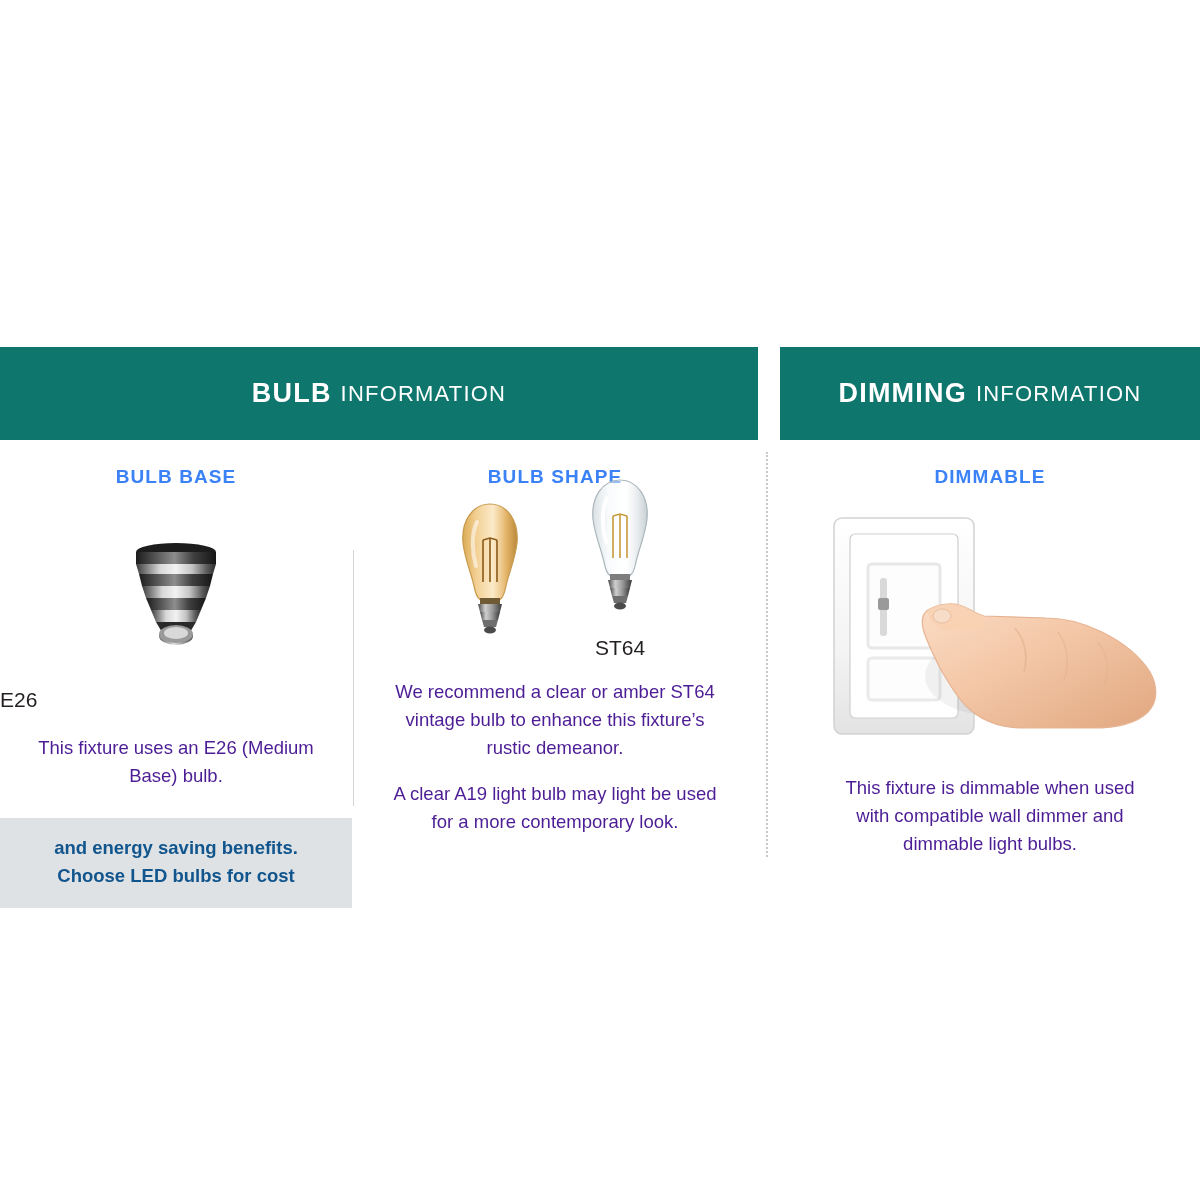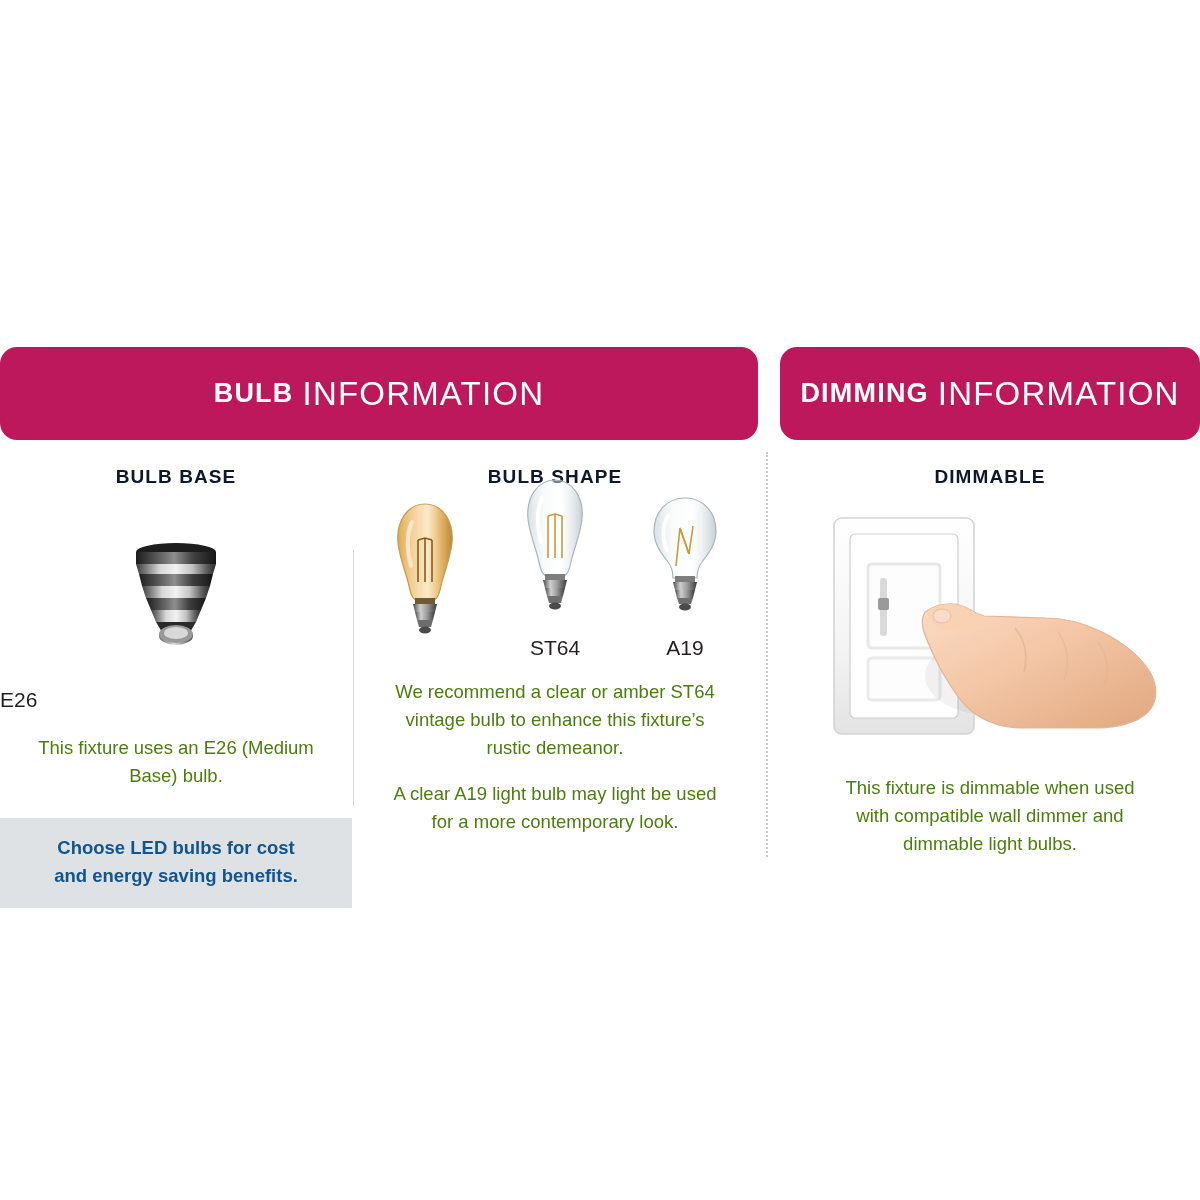--- a/index.html
+++ b/index.html
@@ -33,36 +33,35 @@
     display: flex;
     align-items: flex-start;
   }
 
   .panel-left  { width: 758px; position: relative; }
   .panel-gap   { width: 22px;  }
   .panel-right { width: 420px; position: relative; }
 
   
   .bar {
-    background: #be185d;
+    background: #0f766e;
     height: 93px;
     display: flex;
     align-items: center;
     justify-content: center;
     color: #ffffff;
     letter-spacing: .5px;
-    border-radius: 17px;
   }
   .bar .t1 {
     font-size: 27px;
     font-weight: bold;
     letter-spacing: 1.2px;
   }
   .bar .t2 {
-    font-size: 33px;
+    font-size: 22px;
     font-weight: normal;
     letter-spacing: 1.2px;
     margin-left: 9px;
   }
 
   
   .left-body {
     display: flex;
     position: relative;
     padding-top: 26px;
@@ -90,36 +89,36 @@
     width: 0;
     height: 405px;
     border-left: 2px dotted #c9c9c9;
   }
 
   .sub-head {
     text-align: center;
     font-size: 19px;
     font-weight: bold;
     letter-spacing: 1.1px;
-    color: #0f172a;
+    color: #3b82f6;
     margin: 0 0 0 0;
   }
 
   .label-big {
     text-align: left;
     font-size: 21px;
     color: #231f20;
     margin-top: 28px;
   }
 
   .para {
     font-size: 18.5px;
     line-height: 28px;
     text-align: center;
-    color: #4d7c0f;
+    color: #4c1d95;
     margin: 18px auto 0 auto;
   }
   .para.w1 { width: 290px; margin-top: 22px; }
   .para.w2 { width: 340px; }
   .para.w3 { width: 320px; }
 
   .callout {
     margin-top: 28px;
     background: #dfe2e4;
     width: 352px;
@@ -223,22 +222,22 @@
               <ellipse cx="75" cy="104" rx="17" ry="9" fill="#9a9a9a"></ellipse>
               <ellipse cx="75" cy="103" rx="12" ry="6" fill="#d9d9d9"></ellipse>
             </svg>
           </div>
 
           <div class="label-big">E26</div>
 
           <div class="para w1">This fixture uses an E26 (Medium Base) bulb.</div>
 
           <div class="callout">
+            <span>and energy saving benefits.</span>
             <span>Choose LED bulbs for cost</span>
-            <span>and energy saving benefits.</span>
           </div>
         </div>
 
         <div class="col col-shape">
           <div class="sub-head">BULB SHAPE</div>
 
           <div class="art-row">
 
             <div class="shape-item">
               <svg width="86" height="150" viewBox="0 0 86 150">
@@ -295,36 +294,20 @@
                 </g>
                 <rect x="33" y="100" width="20" height="6" fill="#7d7d7d"></rect>
                 <path d="M31 106 L55 106 L53 114 L33 114 Z" fill="url(#baseG)"></path>
                 <path d="M33 114 L53 114 L51 122 L35 122 Z" fill="url(#baseG)"></path>
                 <path d="M35 122 L51 122 L49 129 L37 129 Z" fill="#6e6e6e"></path>
                 <ellipse cx="43" cy="132" rx="6" ry="3.5" fill="#4a4a4a"></ellipse>
               </svg>
               <div class="cap">ST64</div>
             </div>
 
-            <div class="shape-item">
-              <svg width="86" height="150" viewBox="0 0 86 150">
-                <path d="M43 24 C25 24 12 38 12 57 C12 71 20 80 26 88 C30 93 31 99 31 104 L55 104 C55 99 56 93 60 88 C66 80 74 71 74 57 C74 38 61 24 43 24 Z" fill="url(#clearG)" stroke="#aab6bb" stroke-width="1.2"></path>
-                <path d="M26 42 C20 52 20 66 25 76" stroke="#ffffff" stroke-opacity=".9" stroke-width="4" fill="none" stroke-linecap="round"></path>
-                <g stroke="#c99a3a" stroke-width="1.6" fill="none">
-                  <path d="M34 92 L38 54 L47 80 L51 52"></path>
-                  <path d="M38 54 L47 80"></path>
-                </g>
-                <rect x="33" y="102" width="20" height="6" fill="#7d7d7d"></rect>
-                <path d="M31 108 L55 108 L53 116 L33 116 Z" fill="url(#baseG)"></path>
-                <path d="M33 116 L53 116 L51 124 L35 124 Z" fill="url(#baseG)"></path>
-                <path d="M35 124 L51 124 L49 130 L37 130 Z" fill="#6e6e6e"></path>
-                <ellipse cx="43" cy="133" rx="6" ry="3.5" fill="#4a4a4a"></ellipse>
-              </svg>
-              <div class="cap">A19</div>
-            </div>
 
           </div>
 
           <div class="para w2">We recommend a clear or amber ST64 vintage bulb to enhance this fixture’s rustic demeanor.</div>
           <div class="para w2">A clear A19 light bulb may light be used for a more contemporary look.</div>
         </div>
 
       </div>
     </div>
 

